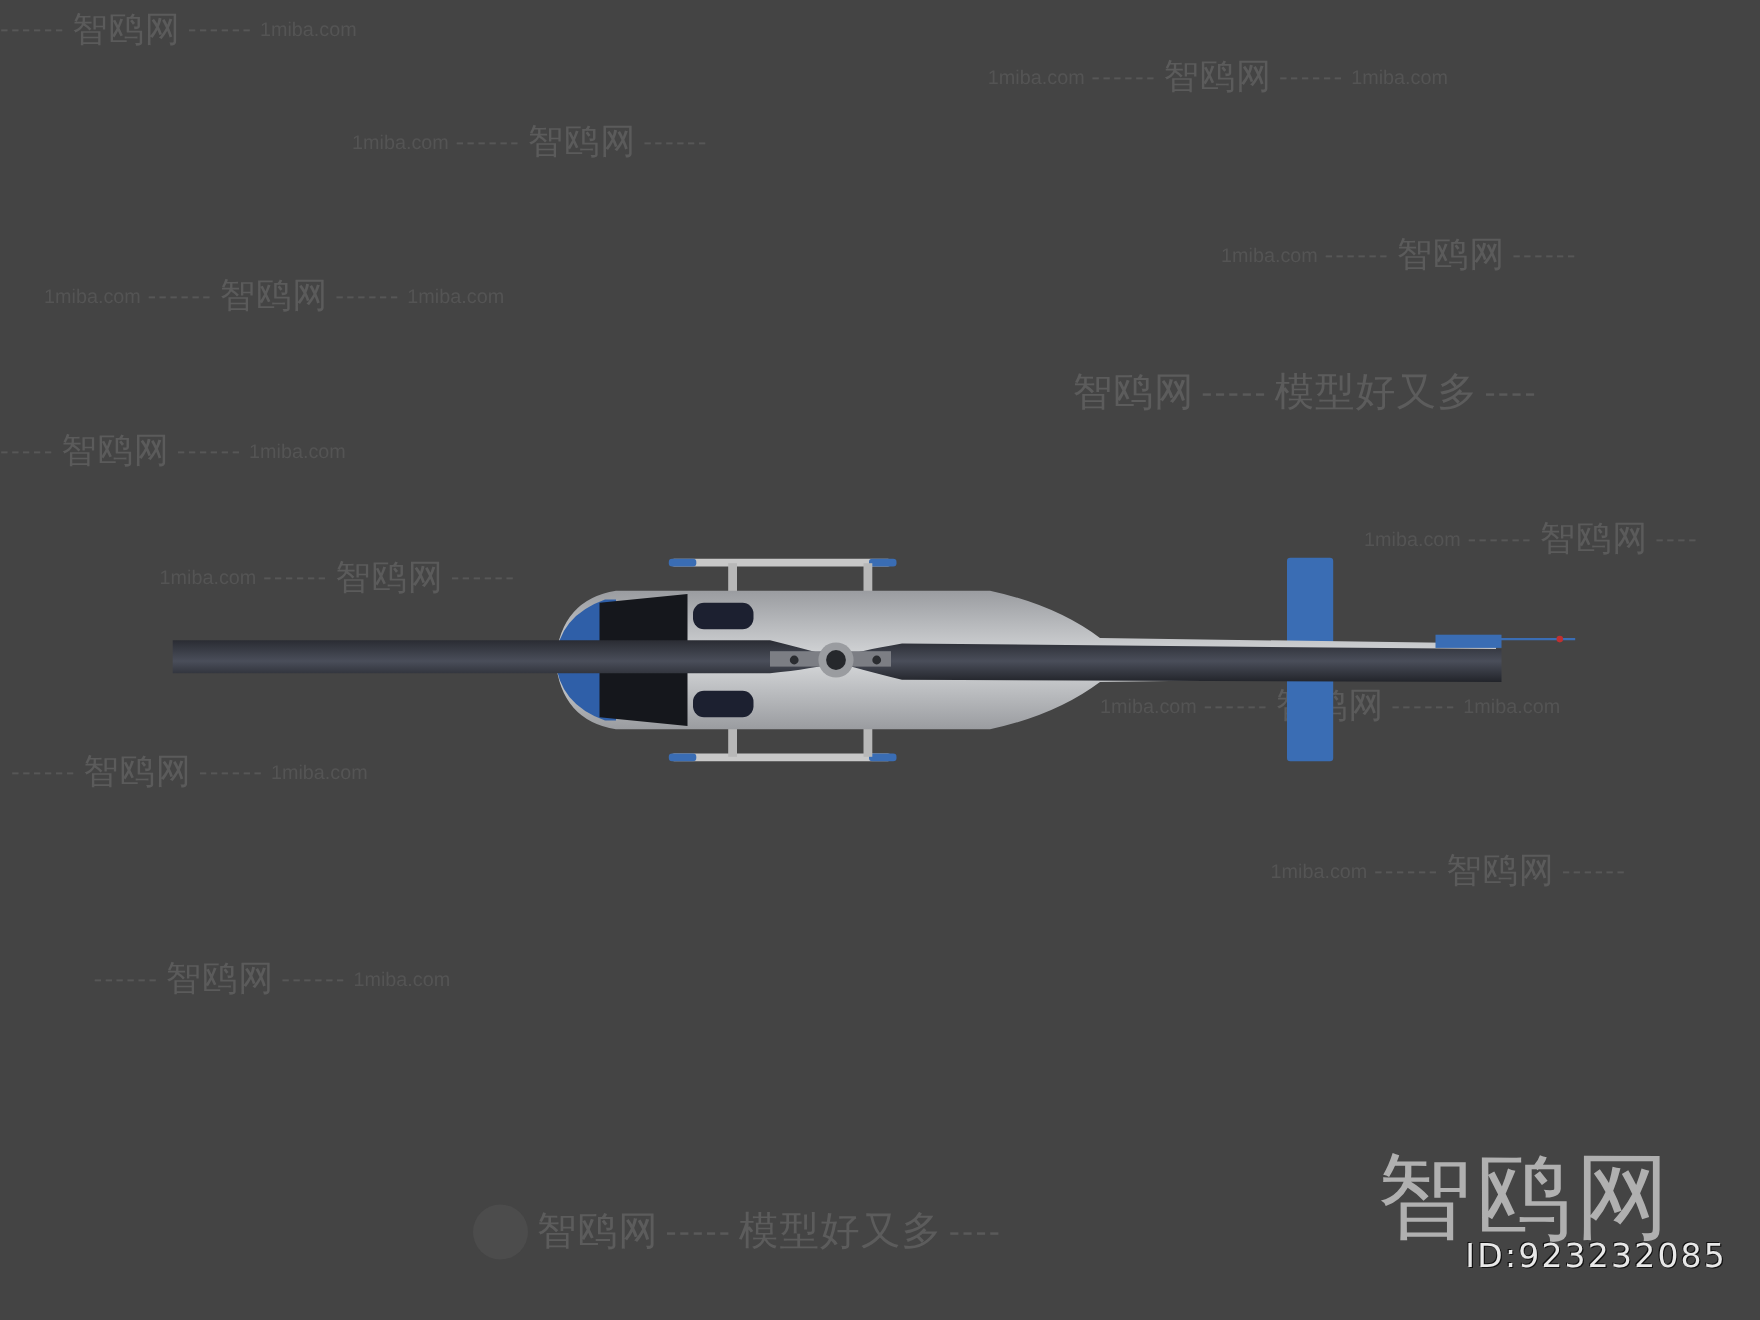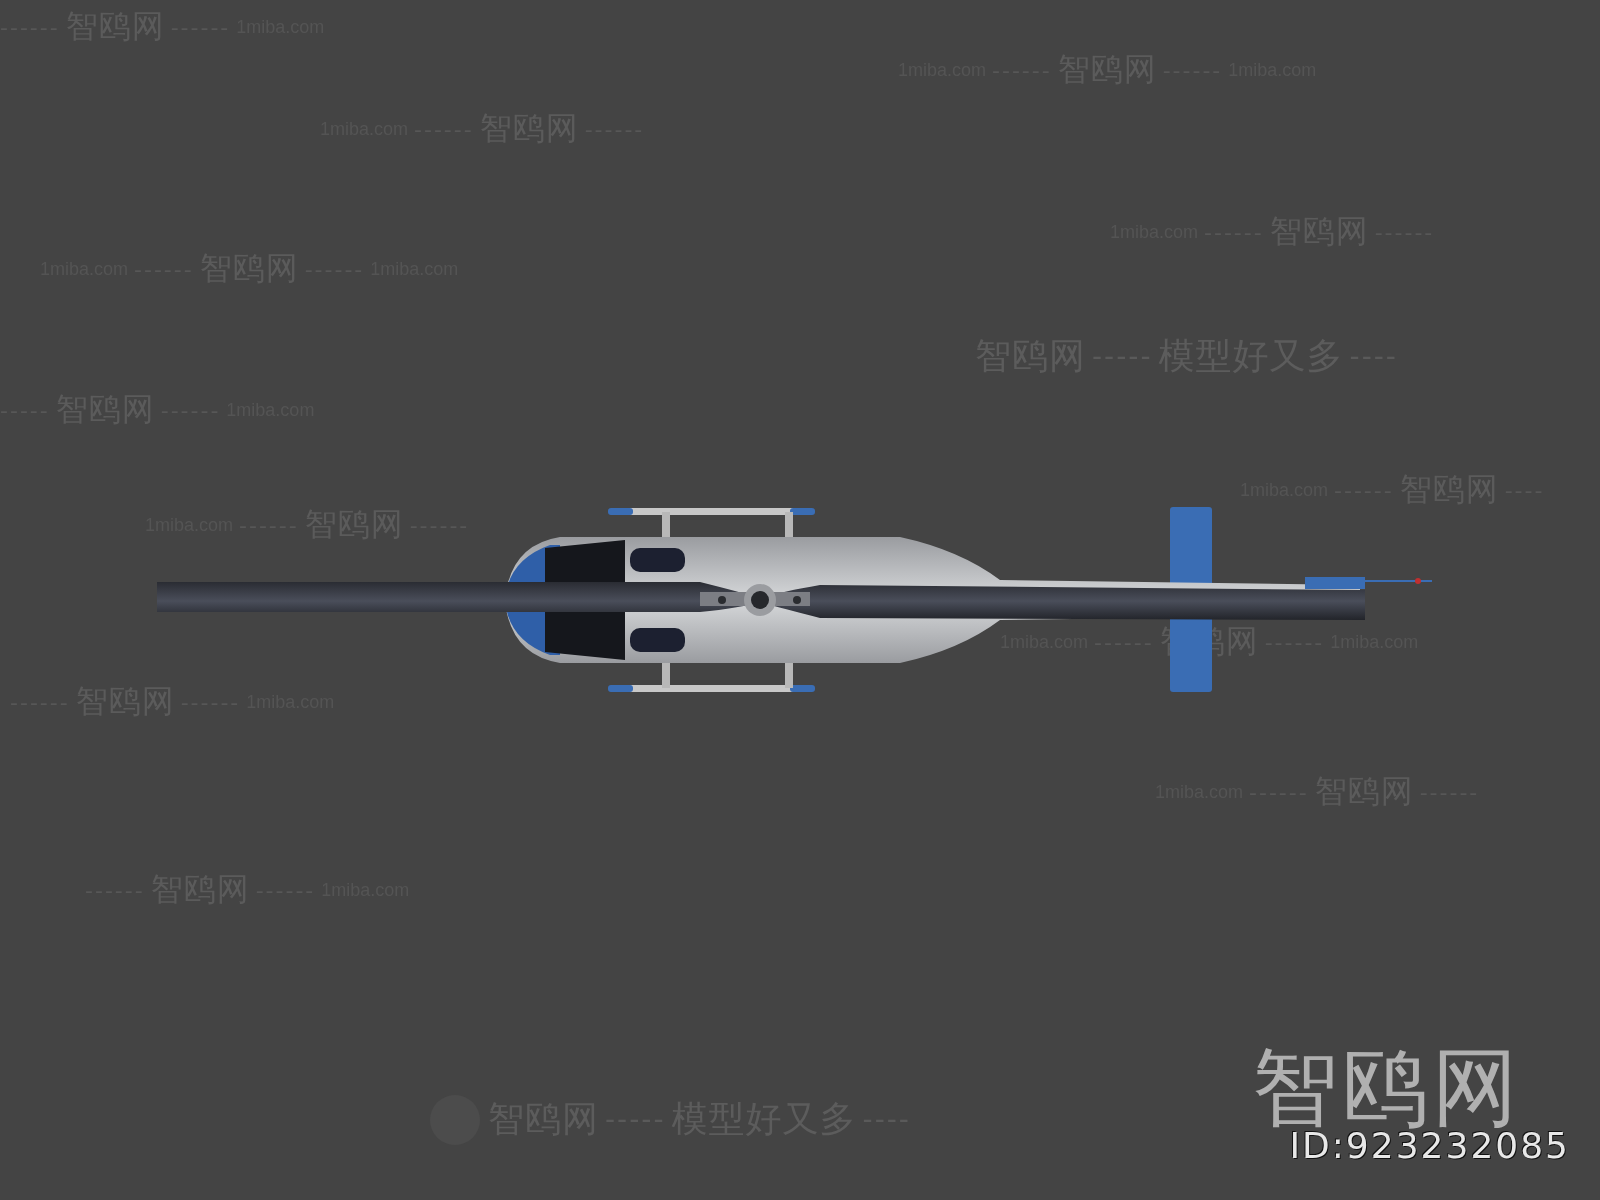--- a/index.html
+++ b/index.html
@@ -4,21 +4,21 @@
 <style>
   html,body{margin:0;padding:0;}
   body{width:1600px;height:1200px;background:#444444;position:relative;overflow:hidden;font-family:"DejaVu Sans",sans-serif;}
   .wm{position:absolute;white-space:nowrap;color:#5a5a5a;display:flex;align-items:center;gap:6px;}
   .wm .cn{font-size:32px;color:#5b5b5b;letter-spacing:1px;}
   .wm .dash{font-size:22px;color:#575757;letter-spacing:2px;}
   .wm .url{font-size:18px;color:#545454;font-family:"Liberation Sans",sans-serif;}
   .wm-big .cn{font-size:36px;color:#5c5c5c;}
   .wm-big .dash{font-size:28px;color:#5a5a5a;}
   .brand{position:absolute;right:78px;top:1030px;font-size:86px;color:#b0b0b0;letter-spacing:4px;font-family:"DejaVu Sans",sans-serif;}
-  .id{position:absolute;right:30px;top:1125px;font-size:36px;color:#e8e8e8;letter-spacing:2px;font-family:"DejaVu Sans",sans-serif;text-shadow:1px 1px 0 #111,-1px -1px 0 #111;}
+  .id{position:absolute;right:30px;top:1125px;font-size:30px;color:#e8e8e8;letter-spacing:2px;font-family:"DejaVu Sans",sans-serif;text-shadow:1px 1px 0 #111,-1px -1px 0 #111;}
   .bird{position:absolute;left:430px;top:1095px;width:50px;height:50px;border-radius:50%;background:#4c4c4c;}
   svg.heli{position:absolute;left:0;top:0;}
 </style>
 </head>
 <body>
 
 <div class="wm" style="left:0;top:5px;">
   <span class="dash">------</span>
   <span class="cn">智鸥网</span>
   <span class="dash">------</span>

